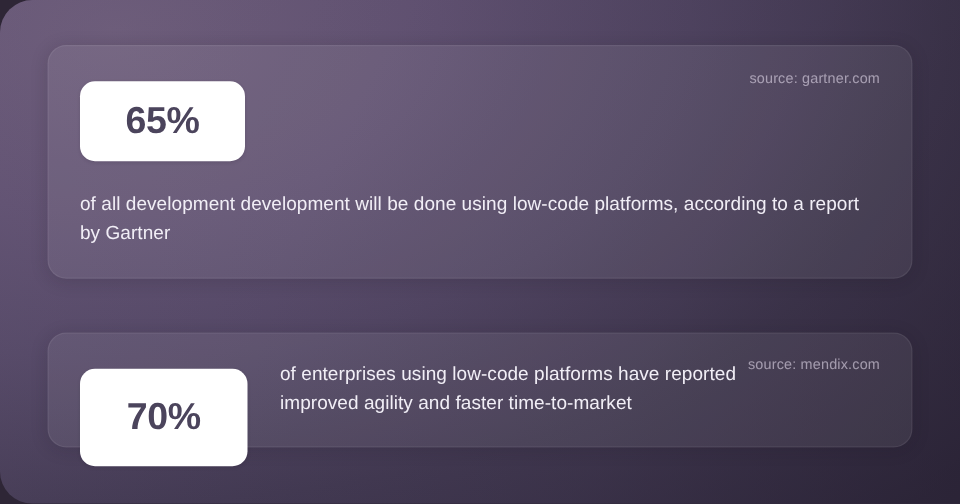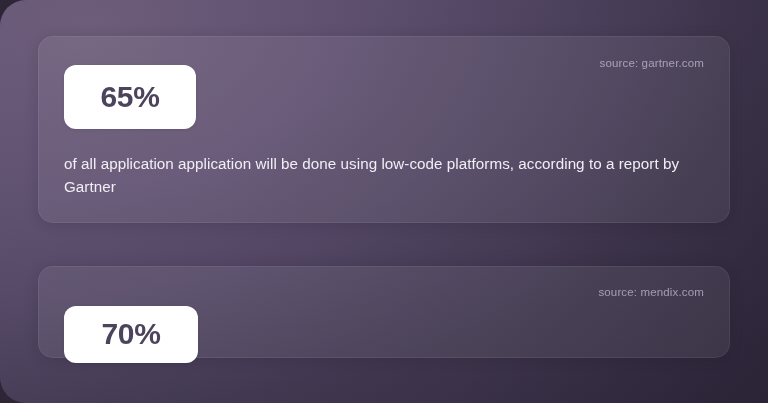--- a/index.html
+++ b/index.html
@@ -104,21 +104,21 @@
     min-width: 100px;
     height: 64px;
     padding: 0 16px;
     font-size: 30px;
     letter-spacing: -0.3px;
     margin-top: 6px;
   }
 
   .badge-wide {
     min-width: 102px;
-    height: 57px;
+    height: 78px;
     padding: 0 16px;
     font-size: 30px;
     letter-spacing: -0.3px;
     flex: 0 0 auto;
     margin-top: 44px;
   }
 
   .body-top {
     margin-top: 24px;
     font-size: 15.2px;
@@ -142,25 +142,26 @@
 <body>
 
 <div id="stage">
   <div class="cards">
 
     <div class="row-top">
 
       <div class="card card-top">
         <span class="source">source: gartner.com</span>
         <div class="badge badge-top">65%</div>
-        <div class="body-top">of all application application will be done using low-code platforms, according to a report by Gartner</div>
+        <div class="body-top">of all development development will be done using low-code platforms, according to a report by Gartner</div>
       </div>
 
 
     </div>
 
     <div class="card card-wide">
       <span class="source">source: mendix.com</span>
       <div class="badge badge-wide">70%</div>
+      <div class="body-wide">of enterprises using low-code platforms have reported improved agility and faster time-to-market</div>
     </div>
 
   </div>
 </div>
 
 </body></html>

